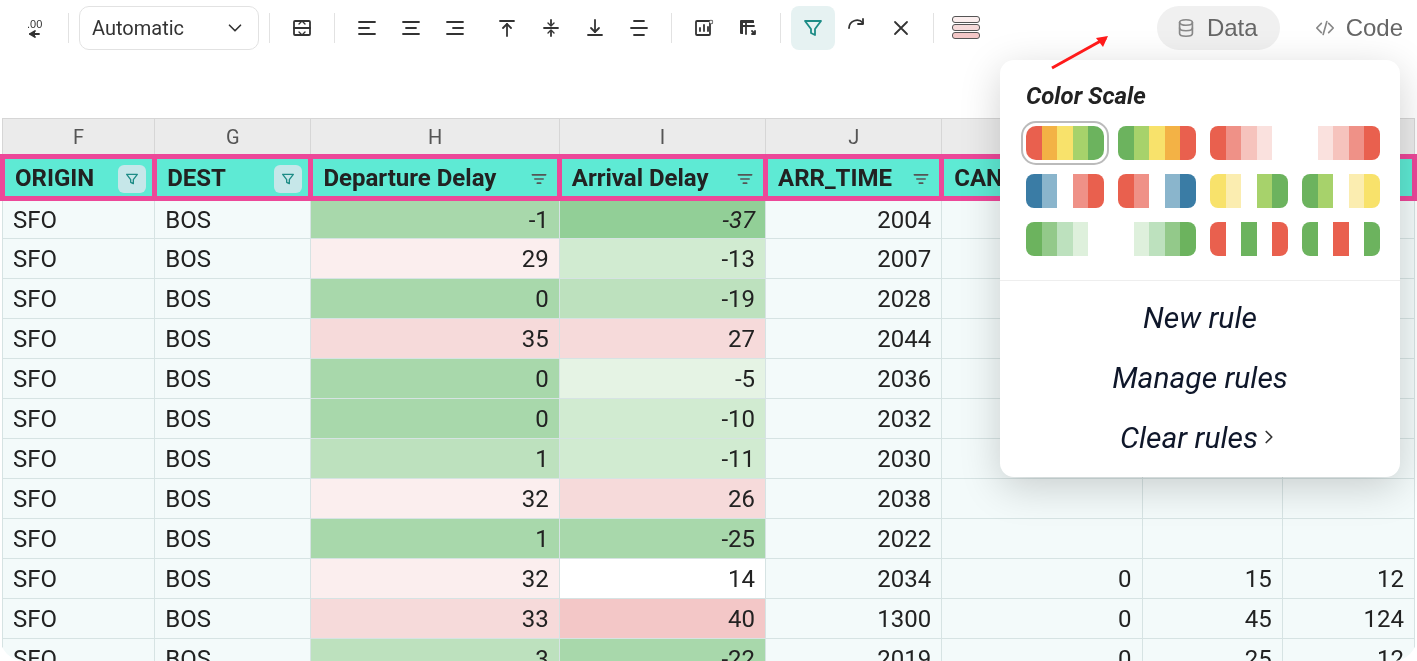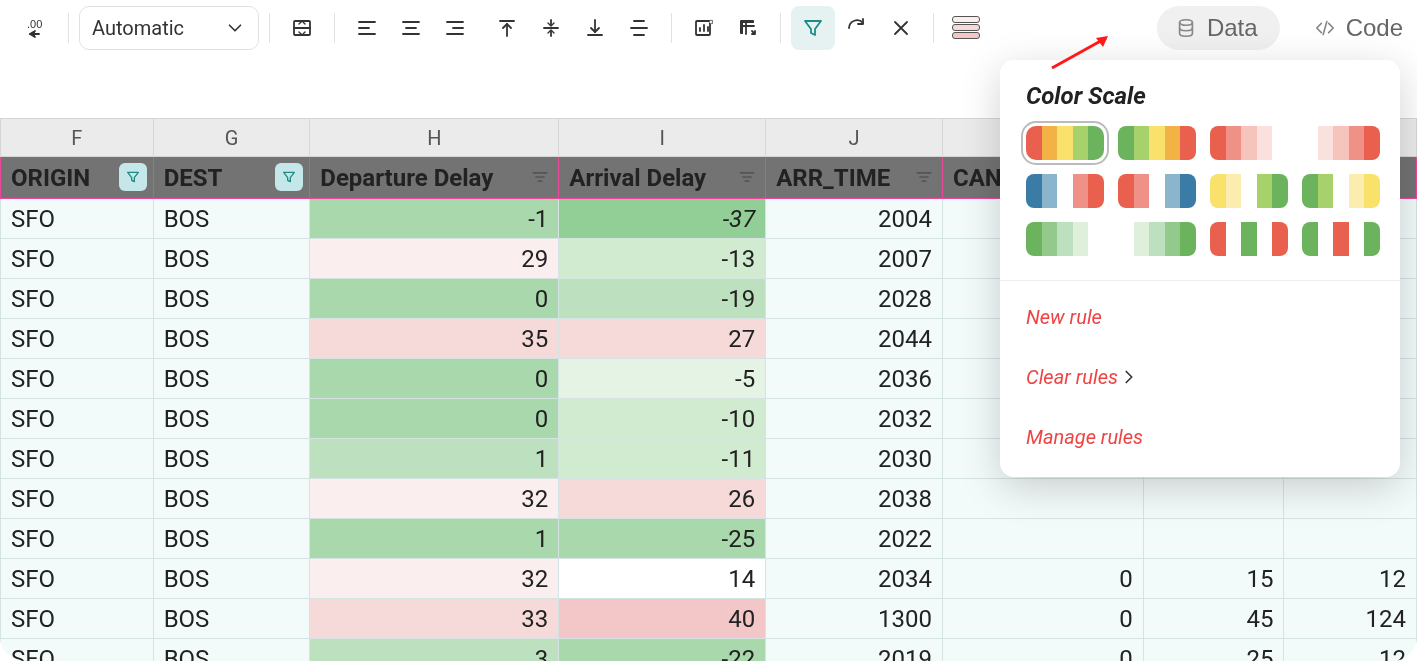--- a/index.html
+++ b/index.html
@@ -23,21 +23,21 @@
   .cf-icon .r1 { top:0; background:#f58b8b; }
   .cf-icon .r2 { top:8px; background:#fff; }
   .cf-icon .r3 { top:16px; background:#8fbef0; }
 
   
   .hspacer { height:62px; }
 
   
   .sheet { border-collapse:collapse; table-layout:fixed; width:100%; font-size:24px;}
   .sheet th.colhdr { background:#ebebeb; color:#555; font-weight:400; height:38px; border:1px solid #d6d6d6; font-size:20px;}
-  .sheet th.fieldhdr { background:#737373; height:42px; border:1px solid #ec4899; text-align:left; padding:0 10px; font-weight:700; font-size:24px; color:#222; position:relative;margin-left:6px;}
+  .sheet th.fieldhdr { background:#5eead4; height:42px; border:5px solid #ec4899; text-align:left; padding:0 10px; font-weight:700; font-size:24px; color:#222; position:relative;margin-left:6px;}
   .sheet td { height:40px; border:1px solid #d6e3e3; padding:0 10px; background:#f3fafa; }
   .sheet td.txt { text-align:left;margin-left:16px; }
   .sheet td.num { text-align:right; font-variant-numeric: tabular-nums; }
   .filter-flag { position:absolute; right:6px; top:6px; width:28px; height:28px; border-radius:6px; background:#c6e7e9; display:flex; align-items:center; justify-content:center; }
   .sort-flag { position:absolute; right:8px; top:8px; }
 
   
   col.F { width:152px;} col.G { width:156px;} col.H { width:248px;} col.I { width:206px;} col.J { width:176px;}
   col.K { width:200px;} col.L { width:140px;} col.M { width:132px;}
 
@@ -48,21 +48,21 @@
   .wht{background:#ffffff!important;}
 
   
   .popup { position:absolute; top:60px; left:1000px; width:400px; background:#fff; border-radius:14px; box-shadow:0 10px 40px rgba(0,0,0,0.18); padding:22px 0 10px 0; z-index:50;font-style:italic;}
   .popup h3 { margin:0 0 16px 0; padding:0 26px; font-size:24px; font-weight:700;}
   .swatch-grid { display:grid; grid-template-columns:repeat(4, 78px); gap:14px 14px; padding:0 26px 18px 26px;}
   .swatch { width:78px; height:34px; border-radius:8px; cursor:pointer; display:flex; overflow:hidden;}
   .swatch.selected { outline:2px solid #bbb; outline-offset:3px; background:#f7f7f7; border-radius:10px;}
   .swatch span { flex:1; }
   .popup hr { border:none; border-top:1px solid #eee; margin:6px 0;}
-  .menu-item { height:60px; display:flex; align-items:center; padding:0 26px; font-size:20px; color:#ef4444; cursor:pointer; justify-content:flex-start;}
+  .menu-item { height:60px; display:flex; align-items:center; padding:0 26px; font-size:30px; color:#0f172a; cursor:pointer; justify-content:center;}
 
   
   .arrow { position:absolute; top:32px; left:1048px; z-index:100; pointer-events:none;}
 </style>
 </head>
 <body>
 
 <div class="app">
 
   <div class="toolbar">
@@ -455,27 +455,27 @@
           <span style="background: rgb(233, 96, 78);"></span>
           <span style="background: rgb(255, 255, 255);"></span>
           <span style="background: rgb(108, 179, 94);"></span>
         </div>
       </div>
     <hr>
     <div class="menu-item">
       <span>New rule</span>
     </div>
     <div class="menu-item">
+      <span>Manage rules</span>
+    </div>
+    <div class="menu-item">
       <span>Clear rules</span>
       <svg class="icon sm" viewBox="0 0 24 24">
           <path d="M9 6l6 6-6 6"></path>
         </svg>
-    </div>
-    <div class="menu-item">
-      <span>Manage rules</span>
     </div>
   </div>
 
   <svg class="arrow" width="70" height="40">
     <line x1="4" y1="36" x2="58" y2="6" stroke="#ff1a1a" stroke-width="3"></line>
     <polygon points="60,4 48,6 55,15" fill="#ff1a1a"></polygon>
   </svg>
 
 </div>
 

